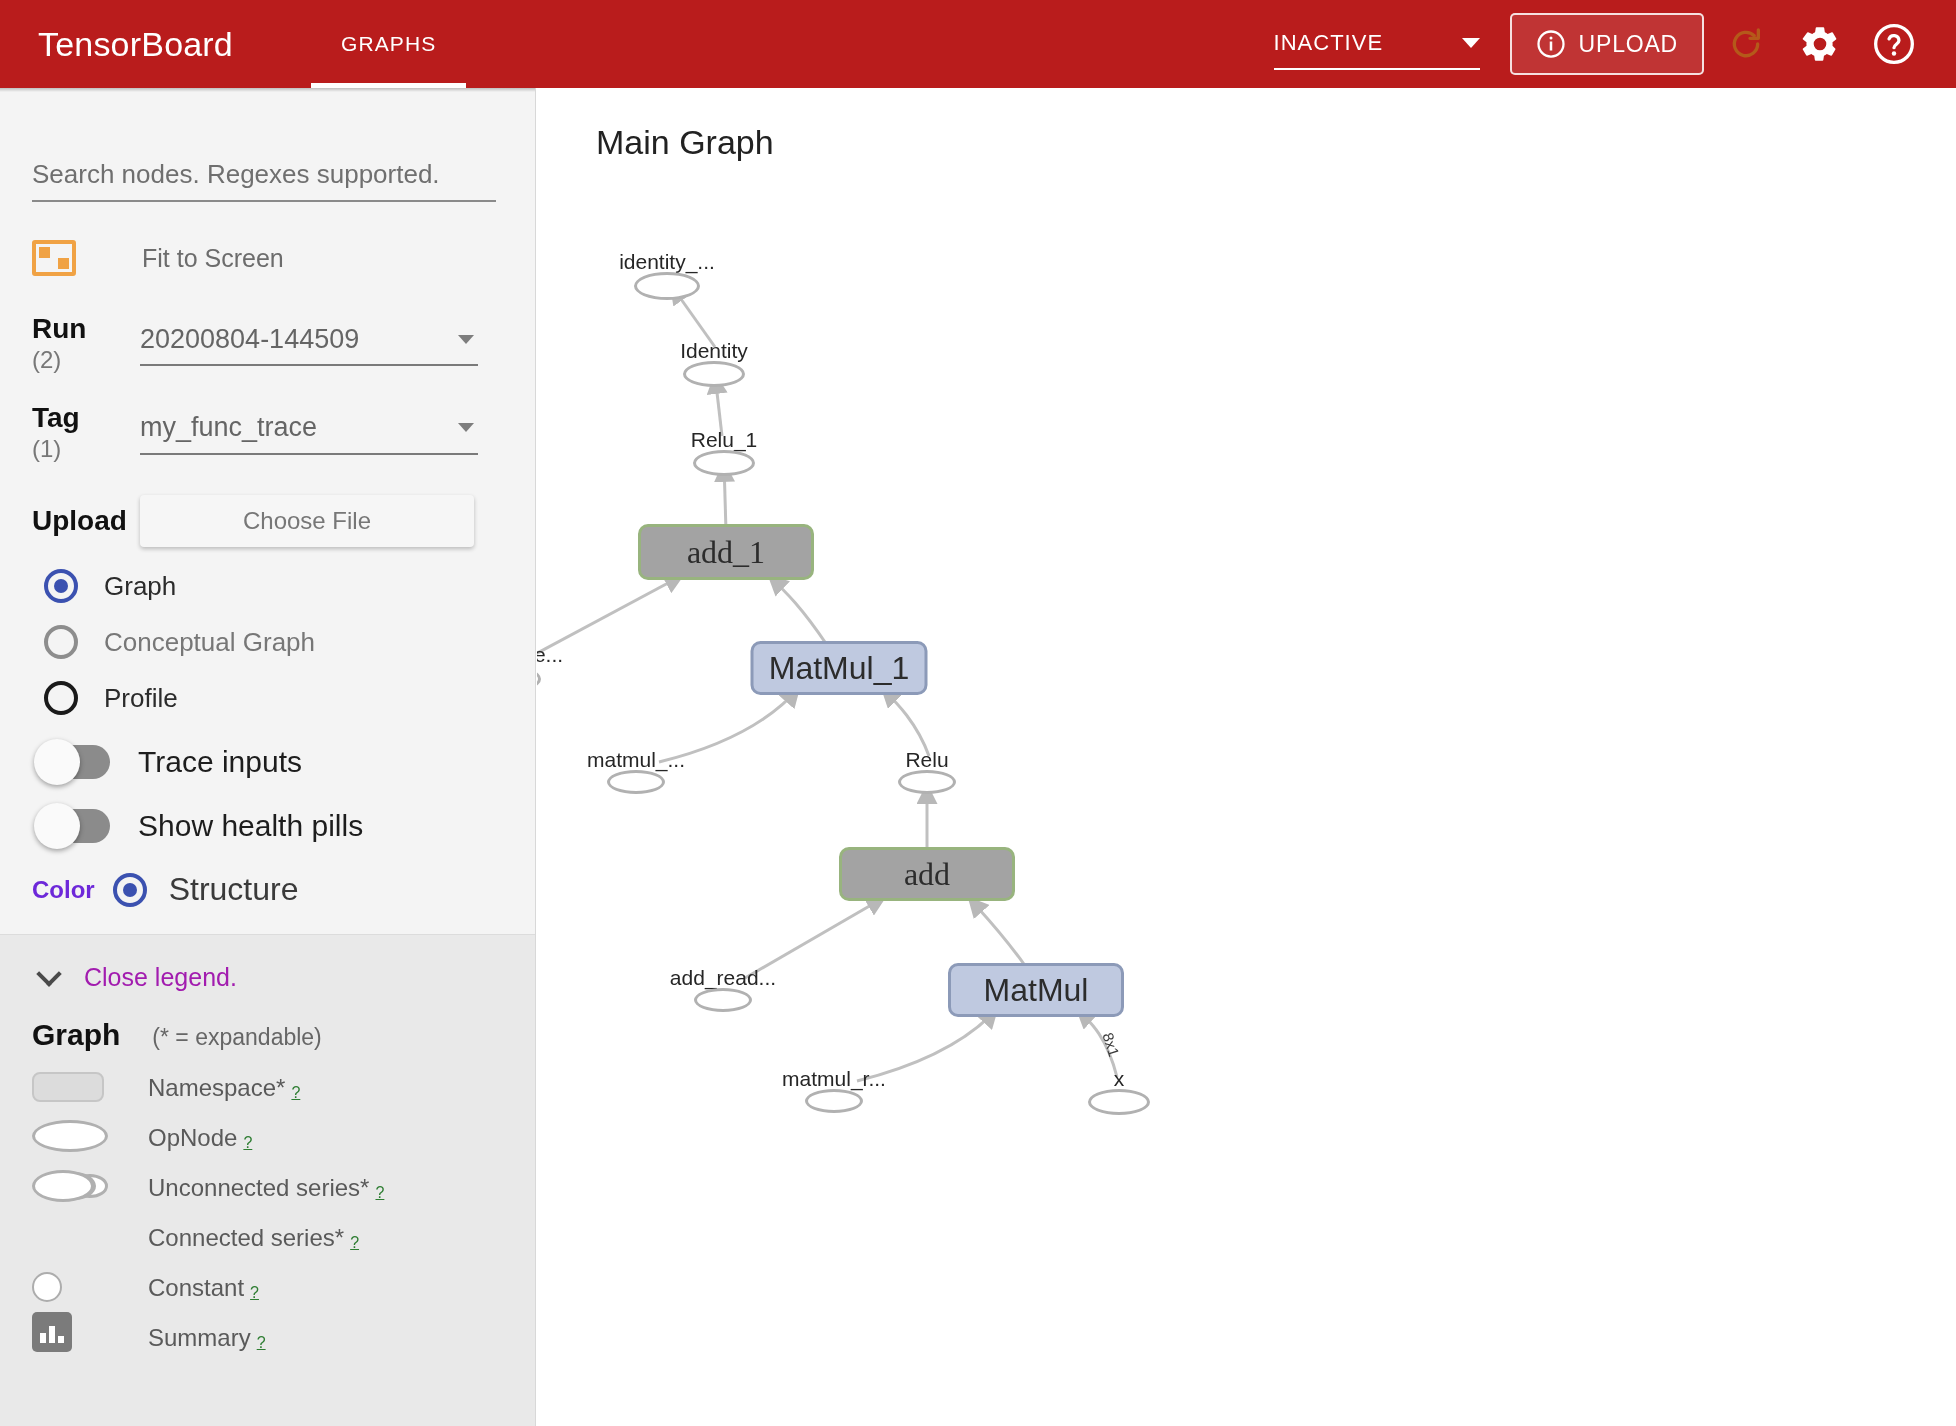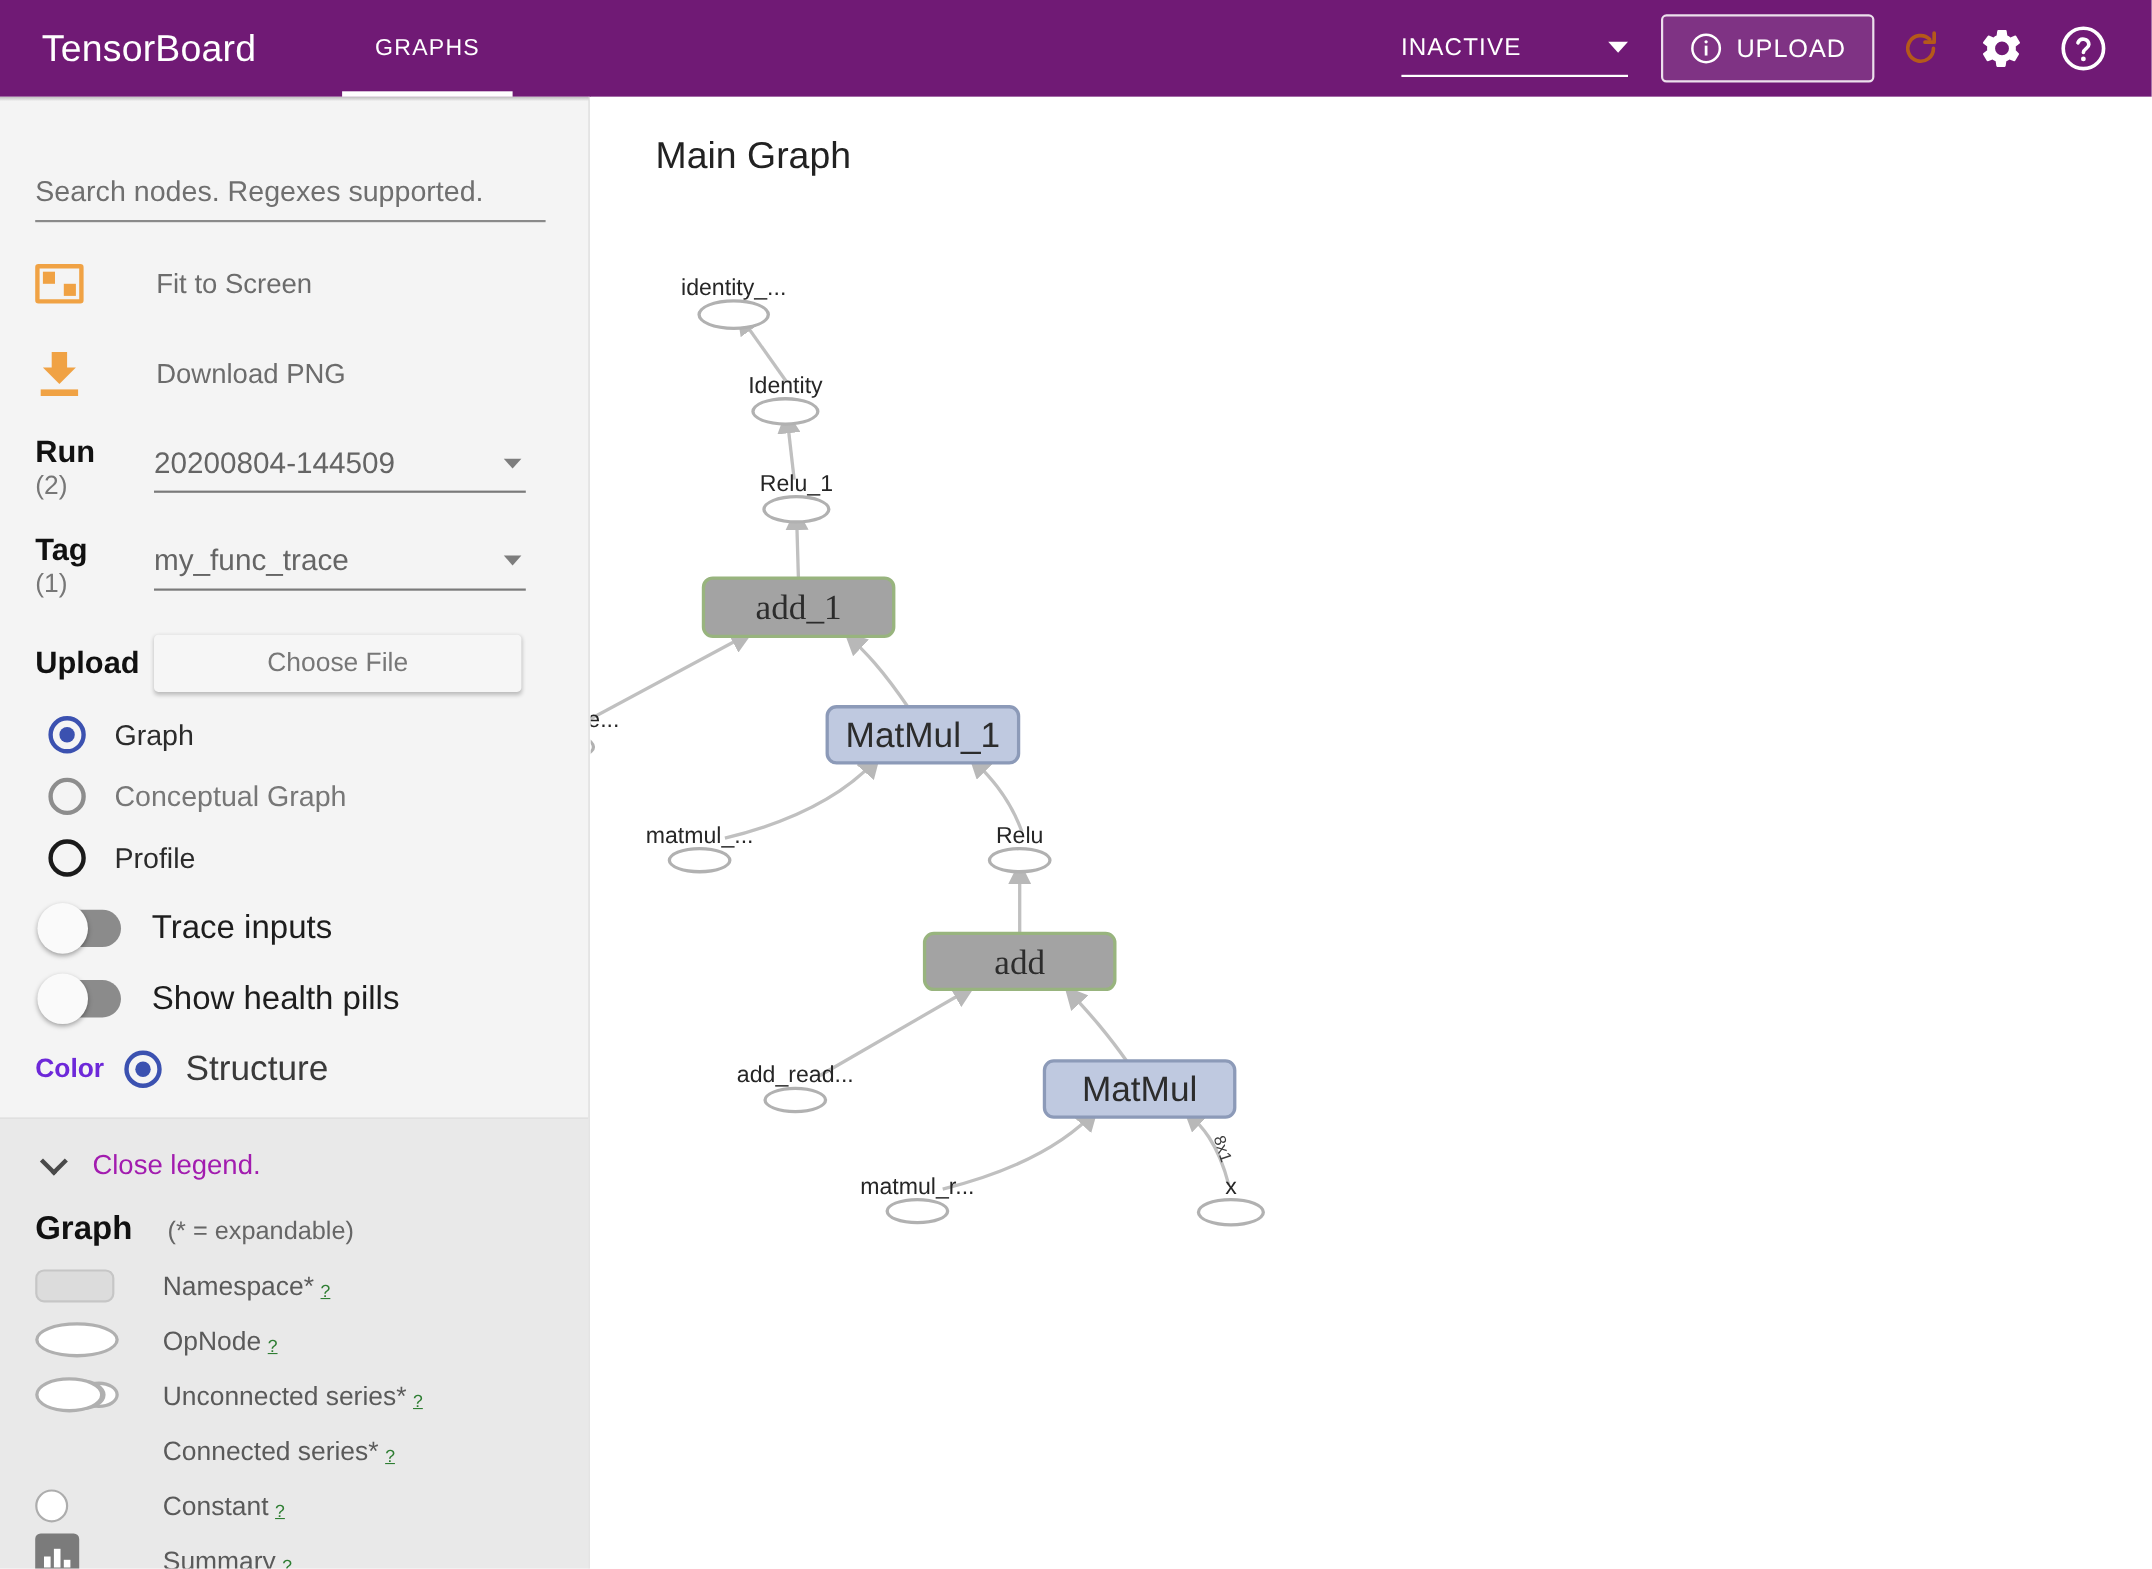--- a/index.html
+++ b/index.html
@@ -8,21 +8,21 @@
     width: 1956px; height: 1426px;
     overflow: hidden;
     background: #ffffff;
     font-family: "Liberation Sans", sans-serif;
   }
 
   
   #topbar {
     position: absolute; left: 0; top: 0;
     width: 1956px; height: 88px;
-    background: #701a75;
+    background: #b91c1c;
     display: flex; align-items: center;
     color: #fff;
   }
   #brand {
     font-size: 34px; letter-spacing: .2px;
     margin-left: 38px; color: #fff; font-weight: 400;
   }
   #tabs { margin-left: 78px; height: 88px; display: flex; align-items: center; }
   .tab {
     height: 88px; display: flex; align-items: center; justify-content: center;
@@ -286,28 +286,20 @@
   <div id="sidebar-upper">
     <div id="search-wrap">
       <input id="search-input" type="text" placeholder="Search nodes. Regexes supported." style="">
     </div>
 
     <div class="action-row">
       <span class="fit-icon"></span>
       <span class="label">Fit to Screen</span>
     </div>
 
-    <div class="action-row">
-      <span class="dl-icon">
-        <span class="shaft"></span>
-          <span class="head"></span>
-          <span class="bar"></span>
-      </span>
-      <span class="label">Download PNG</span>
-    </div>
 
     <div class="field-row">
       <div class="field-label">
         <span>Run</span>
         <span class="field-count">(2)</span>
       </div>
       <div class="field-select">
         <span class="value">20200804-144509</span>
         <span class="caret-down-dark"></span>
       </div>

